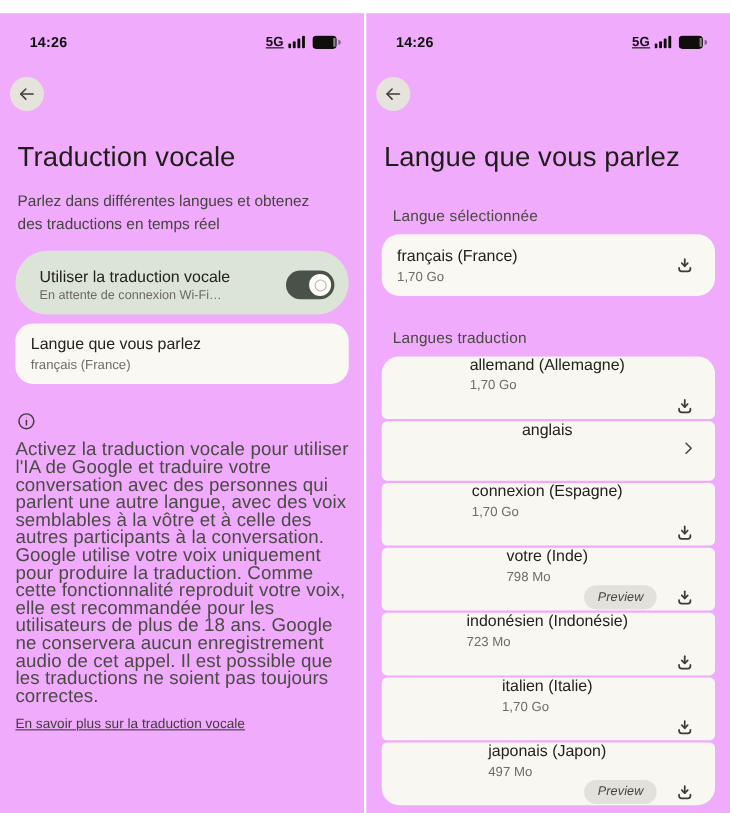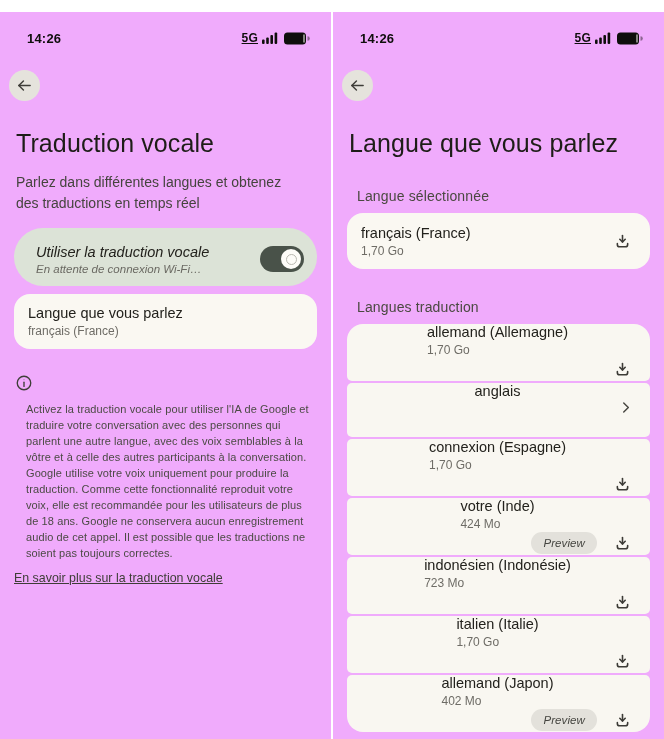--- a/index.html
+++ b/index.html
@@ -22,38 +22,38 @@
     border-radius:50%;background:#E5E3DC;display:flex;align-items:center;justify-content:center;
     color:#3E3D38;padding:0;}
 
   h1{margin:27px 16px 0 16px;font-size:25px;line-height:30px;font-weight:400;
     color:#1E1D18;letter-spacing:.1px;}
   .sub{margin:14px 24px 0 16px;font-size:14px;line-height:21px;color:#45443E;}
 
   
   .toggle-card{margin:14px 14px 0 14px;height:58px;background:#DCE3D7;border-radius:29px;
     display:flex;align-items:center;justify-content:space-between;padding:4px 13px 0 22px;
-    box-sizing:border-box;cursor:pointer;font-style:italic;}
+    box-sizing:border-box;cursor:pointer;}
   .tc-title{font-size:14.5px;color:#23221D;}
   .tc-sub{font-size:11.5px;color:#6B6A63;margin-top:3px;}
   .switch{width:44px;height:26px;border-radius:13px;background:#495249;position:relative;
     flex:0 0 auto;cursor:pointer;}
   .thumb{position:absolute;top:3px;right:3px;width:20px;height:20px;border-radius:50%;
     background:#FDFCF8;display:flex;align-items:center;justify-content:center;}
   .thumb-ring{width:9px;height:9px;border-radius:50%;border:1.5px solid #B9B8B0;}
 
   
   .card{margin:8px 14px 0 14px;background:#FAF8F2;border-radius:16px;box-sizing:border-box;}
   .link-card{height:55px;display:flex;flex-direction:column;justify-content:center;
     padding:0 14px;cursor:pointer;}
   .c-title{font-size:14.5px;color:#23221D;}
   .c-sub{font-size:12px;color:#6E6C66;margin-top:3px;}
 
   .info-badge{margin:25px 0 0 15px;color:#3F3E39;width:18px;height:18px;}
-  .info{margin:9px 14px 0 26px;font-size:11px;line-height:16px;color:#4B4A44;
+  .info{margin:9px 14px 0 14px;font-size:17px;line-height:16px;color:#4B4A44;
     letter-spacing:.1px;}
   .learn{display:inline-block;margin:10px 0 0 14px;font-size:12.4px;color:#3E3D37;
     text-decoration:underline;cursor:pointer;}
 
   .pillbar{position:absolute;left:50%;bottom:7px;transform:translateX(-50%);
     width:79px;height:4px;border-radius:2px;background:#4C4C4C;cursor:pointer;}
 
   
   .section-label{margin:30px 24px 0 24px;font-size:14px;color:#4A4940;letter-spacing:.15px;}
   .sel-card{height:56px;display:flex;align-items:center;padding:0 16px 0 14px;cursor:pointer;
@@ -230,21 +230,21 @@
                 <path d="M8.6 9.2 12 12.7l3.4-3.5"></path>
           <path d="M5.5 14.5v1.2a3 3 0 0 0 3 3h7a3 3 0 0 0 3-3v-1.2"></path>
         </svg>
       </button>
 
     </div>
   </div>
         <div class="lang-row">
     <div class="rt">
       <div class="c-title">votre (Inde)</div>
-      <div class="c-sub">424 Mo</div>
+      <div class="c-sub">798 Mo</div>
     </div>
     <div class="r-actions">
       <span class="badge">Preview</span>
       <button class="icon-btn">
         <svg width="19" height="19" viewBox="0 0 24 24" fill="none" stroke="currentColor" stroke-width="2" stroke-linecap="round" stroke-linejoin="round">
           <path d="M12 4.5v8"></path>
                 <path d="M8.6 9.2 12 12.7l3.4-3.5"></path>
           <path d="M5.5 14.5v1.2a3 3 0 0 0 3 3h7a3 3 0 0 0 3-3v-1.2"></path>
         </svg>
       </button>
@@ -280,22 +280,22 @@
           <path d="M12 4.5v8"></path>
                 <path d="M8.6 9.2 12 12.7l3.4-3.5"></path>
           <path d="M5.5 14.5v1.2a3 3 0 0 0 3 3h7a3 3 0 0 0 3-3v-1.2"></path>
         </svg>
       </button>
 
     </div>
   </div>
         <div class="lang-row">
     <div class="rt">
-      <div class="c-title">allemand (Japon)</div>
-      <div class="c-sub">402 Mo</div>
+      <div class="c-title">japonais (Japon)</div>
+      <div class="c-sub">497 Mo</div>
     </div>
     <div class="r-actions">
       <span class="badge">Preview</span>
       <button class="icon-btn">
         <svg width="19" height="19" viewBox="0 0 24 24" fill="none" stroke="currentColor" stroke-width="2" stroke-linecap="round" stroke-linejoin="round">
           <path d="M12 4.5v8"></path>
                 <path d="M8.6 9.2 12 12.7l3.4-3.5"></path>
           <path d="M5.5 14.5v1.2a3 3 0 0 0 3 3h7a3 3 0 0 0 3-3v-1.2"></path>
         </svg>
       </button>

